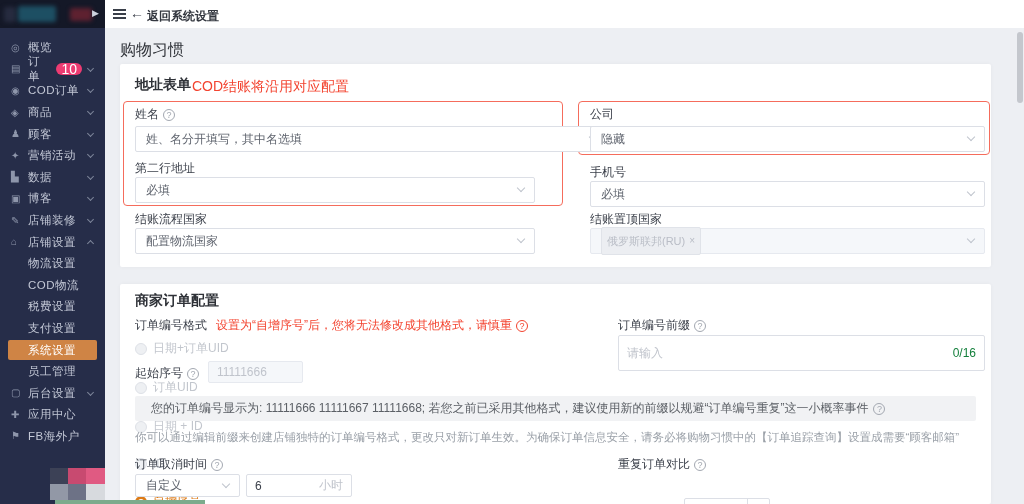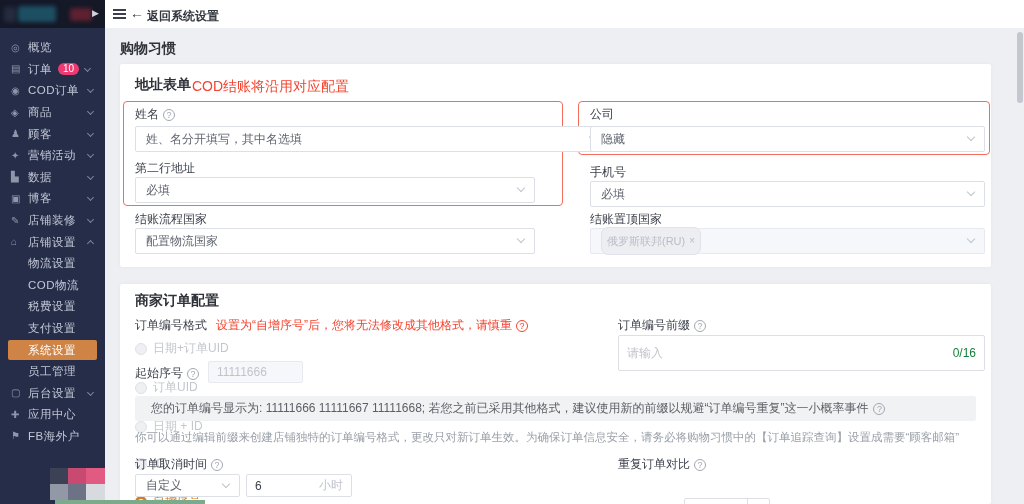--- a/index.html
+++ b/index.html
@@ -16,47 +16,47 @@
   .logo-strip { position:absolute; left:0; top:0; width:105px; height:28px; background:#141827; overflow:hidden; }
   .logo-blk { position:absolute; filter:blur(2px); border-radius:2px; }
   .logo-arrow { position:absolute; right:6px; top:8px; color:#cdd2dd; font-size:9px; line-height:10px; }
   .nav { position:absolute; top:37px; left:0; right:0; }
   .nav-item { position:relative; height:21.6px; display:flex; align-items:center; padding-left:11px; font-size:11.5px; color:#c3c8d6; cursor:pointer; }
   .nav-item .nav-icon { width:17px; flex:none; color:#8e96ab; font-size:10px; line-height:10px; }
   .nav-item.sub { padding-left:28px; }
   .nav-label { position:relative; z-index:1; letter-spacing:.5px; }
   .nav-item.active::before { content:""; position:absolute; left:8px; right:8px; top:1px; bottom:1px; background:#cf8445; border-radius:2px; }
   .nav-item.active .nav-label { color:#ffffff; }
-  .badge { position:relative; z-index:1; margin-left:6px; background:#ed3b72; color:#fff; font-size:10px; line-height:12px; height:12px; padding:0 5px; border-radius:7px; }
+  .badge { position:relative; z-index:1; margin-left:6px; background:#ed3b72; color:#fff; font-size:14px; line-height:12px; height:12px; padding:0 5px; border-radius:7px; }
   .vchev { width:5px; height:5px; border-right:1px solid #7d8599; border-bottom:1px solid #7d8599; transform:rotate(45deg); margin:-2px 12px 0 auto; flex:none; }
   .vchev.up { transform:rotate(225deg); margin-top:3px; }
   .mosaic-cell { position:absolute; }
   .green-line { position:absolute; left:55px; top:500px; width:150px; height:4px; background:#7cab8c; z-index:9; }
 
   
   .topbar { position:absolute; left:105px; top:0; width:919px; height:28px; background:#ffffff; z-index:4; }
   .hamburger { position:absolute; left:8px; top:9px; width:13px; height:10px; cursor:pointer; }
   .hamburger span { display:block; height:1.6px; background:#3a3f49; margin-bottom:2.4px; }
   .back-arrow { position:absolute; left:25px; top:5px; font-size:14px; color:#3a3f49; cursor:pointer; }
   .back-label { position:absolute; left:42px; top:8px; font-size:12px; font-weight:bold; color:#33373f; cursor:pointer; }
 
   
-  .page-title { position:absolute; left:120px; top:40px; font-size:14px; font-weight:bold; color:#2f3238; }
+  .page-title { position:absolute; left:120px; top:40px; font-size:16px; font-weight:normal; color:#2f3238; }
   .card { position:absolute; left:120px; width:871px; background:#fff; border-radius:2px; box-shadow:0 0 4px rgba(31,35,41,.04); }
   .card-title { position:absolute; font-size:14px; font-weight:bold; color:#2f3238; }
   .annotation { position:absolute; font-size:14px; color:#f3432f; }
   .flabel { position:absolute; font-size:12px; color:#3a3f49; white-space:nowrap; display:flex; align-items:center; }
   .qmark { display:inline-block; width:12px; height:12px; border:1px solid #a3a8b1; border-radius:50%; font-size:9px; line-height:11px; text-align:center; color:#a3a8b1; margin-left:4px; flex:none; }
   .qmark.red { border-color:#f3432f; color:#f3432f; }
   .redbox { position:absolute; border:1px solid #f56c5c; border-radius:4px; pointer-events:none; }
 
   .sel { position:absolute; background:#fff; border:1px solid #dcdfe6; border-radius:2px; font-size:12px; color:#5f646e; display:flex; align-items:center; padding:0 24px 0 10px; cursor:pointer; white-space:nowrap; }
   .sel .chev { position:absolute; right:10px; top:50%; width:6px; height:6px; margin-top:-5px; border-right:1.2px solid #bfc4cc; border-bottom:1.2px solid #bfc4cc; transform:rotate(45deg); }
   .sel.disabled { background:#f5f7fa; border-color:#e6e9ef; color:#c0c4cc; cursor:default; }
-  .tag { background:#eceef2; border:1px solid #e0e3e9; color:#b9bdc6; font-size:11px; line-height:16px; padding:5px 5px; border-radius:7px; display:inline-flex; align-items:center; gap:4px; }
+  .tag { background:#eceef2; border:1px solid #e0e3e9; color:#b9bdc6; font-size:11px; line-height:16px; padding:5px 5px; border-radius:2px; display:inline-flex; align-items:center; gap:4px; }
   .tag .tag-x { font-size:10px; color:#b9bdc6; cursor:pointer; }
 
   .ritem { display:inline-flex; align-items:center; gap:6px; font-size:12px; color:#5f646e; cursor:pointer; white-space:nowrap; }
   .ritem .rdo { width:12px; height:12px; border-radius:50%; flex:none; border:1px solid #c9cdd4; background:#fff; }
   .ritem.dis { color:#c2c6cd; cursor:default; }
   .ritem.dis .rdo { border-color:#dee1e7; background:#eef0f3; }
   .ritem.on { color:#dc7b18; }
   .ritem.on .rdo { border:3.5px solid #dc7b18; }
 
   .tinput { position:absolute; border:1px solid #dcdfe6; border-radius:2px; font-size:12px; color:#3a3f49; padding:0 8px; outline:none; background:#fff; font-family:inherit; }

